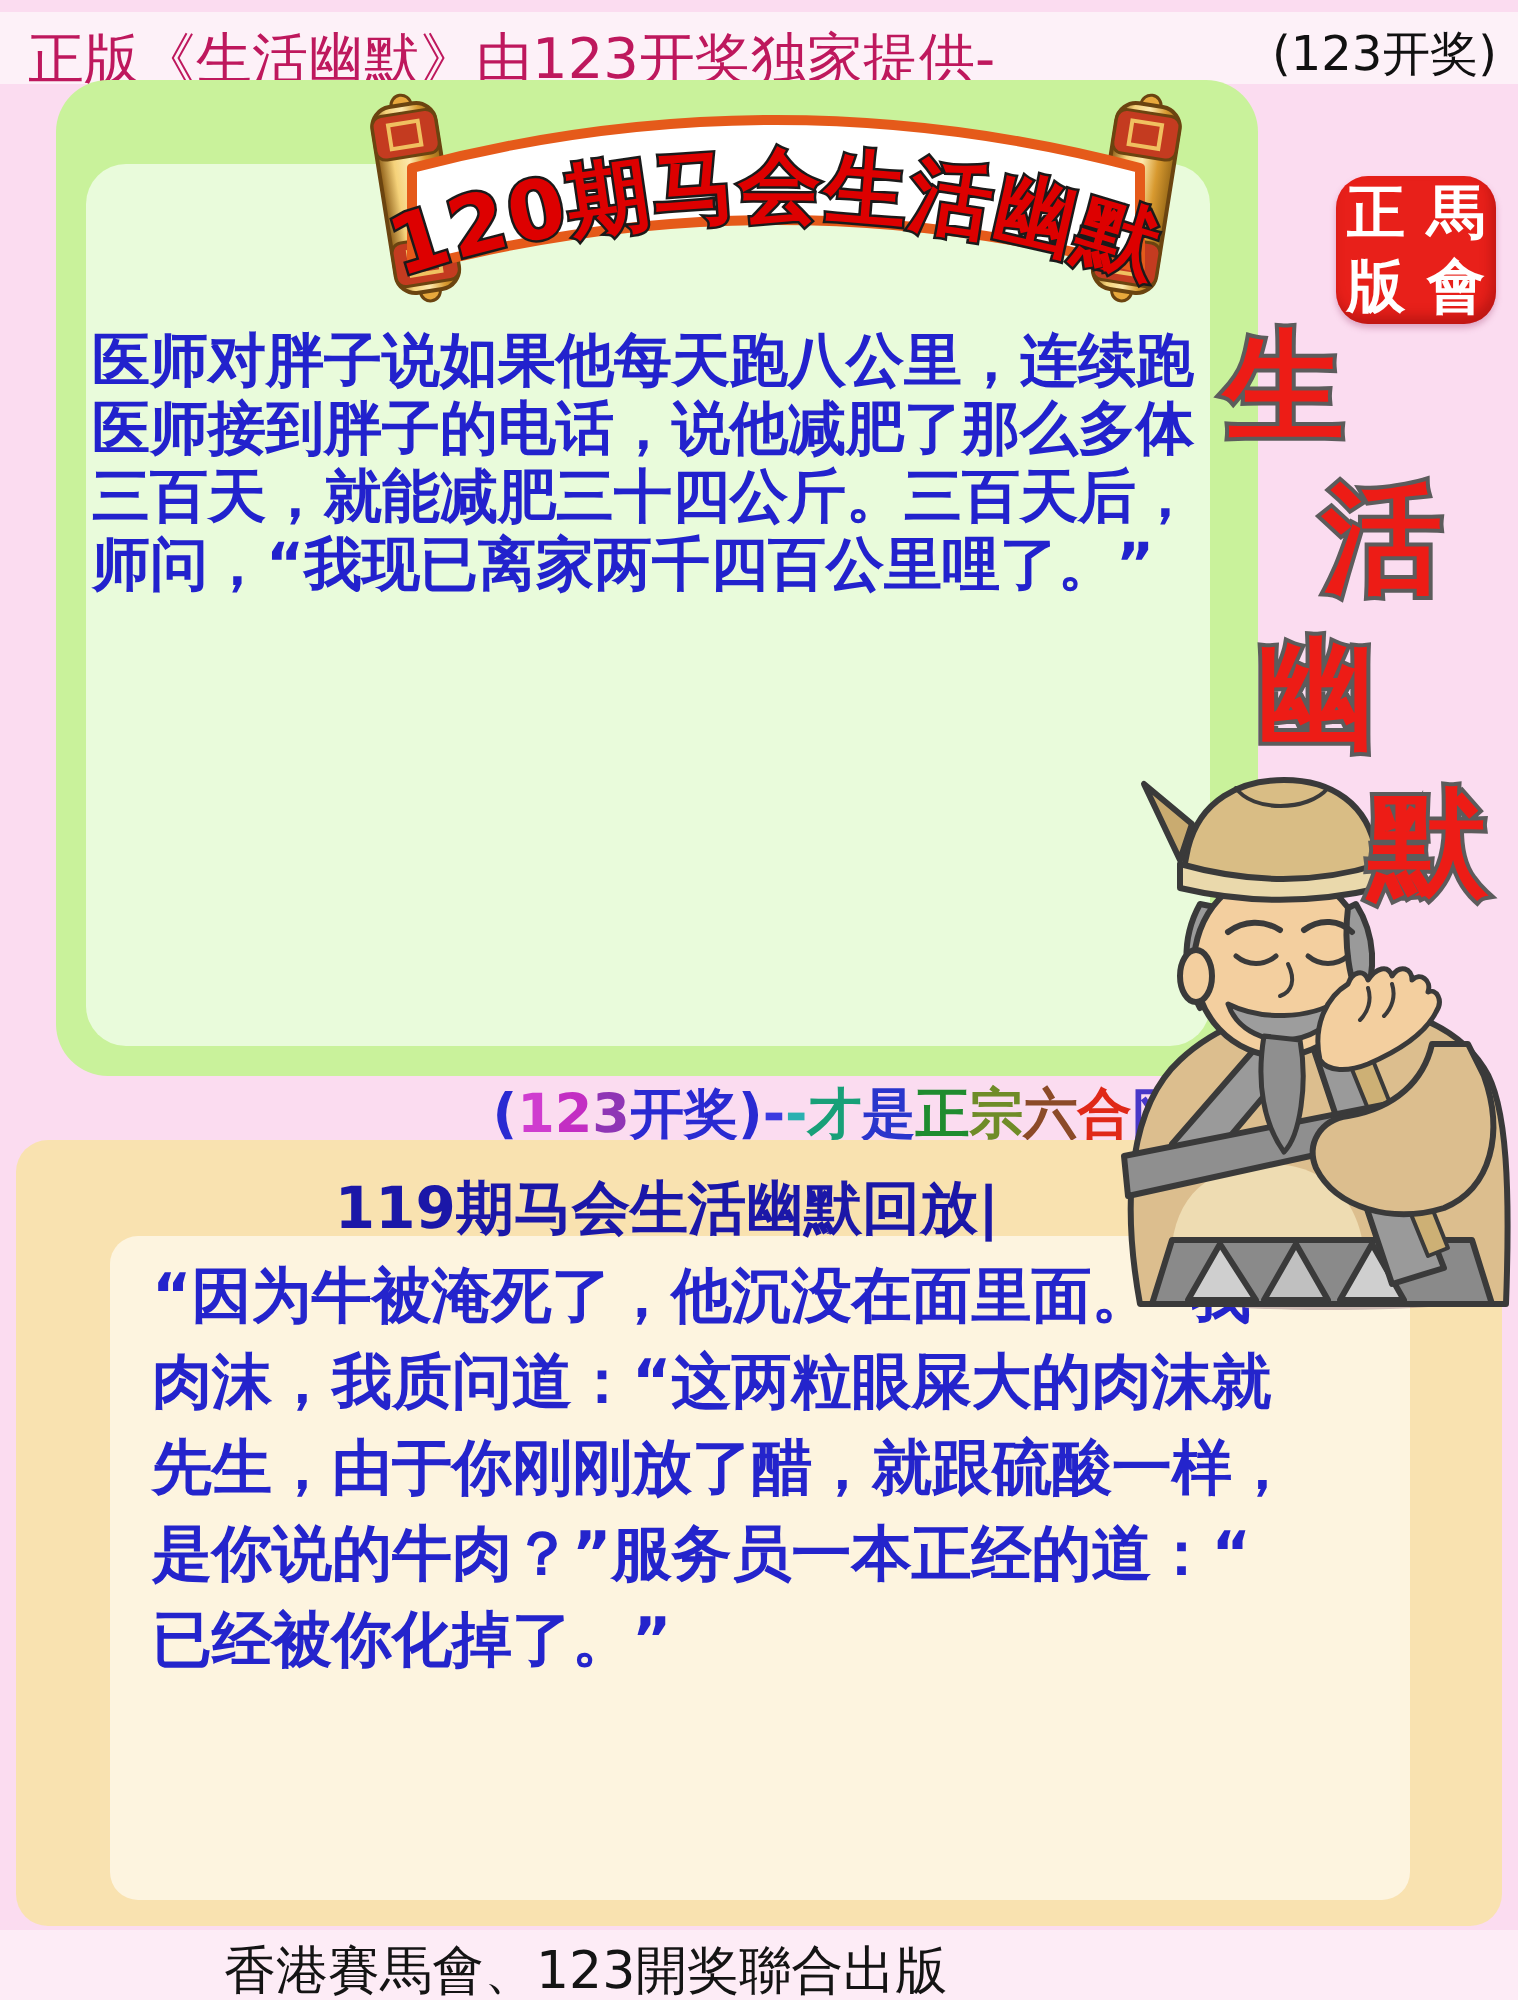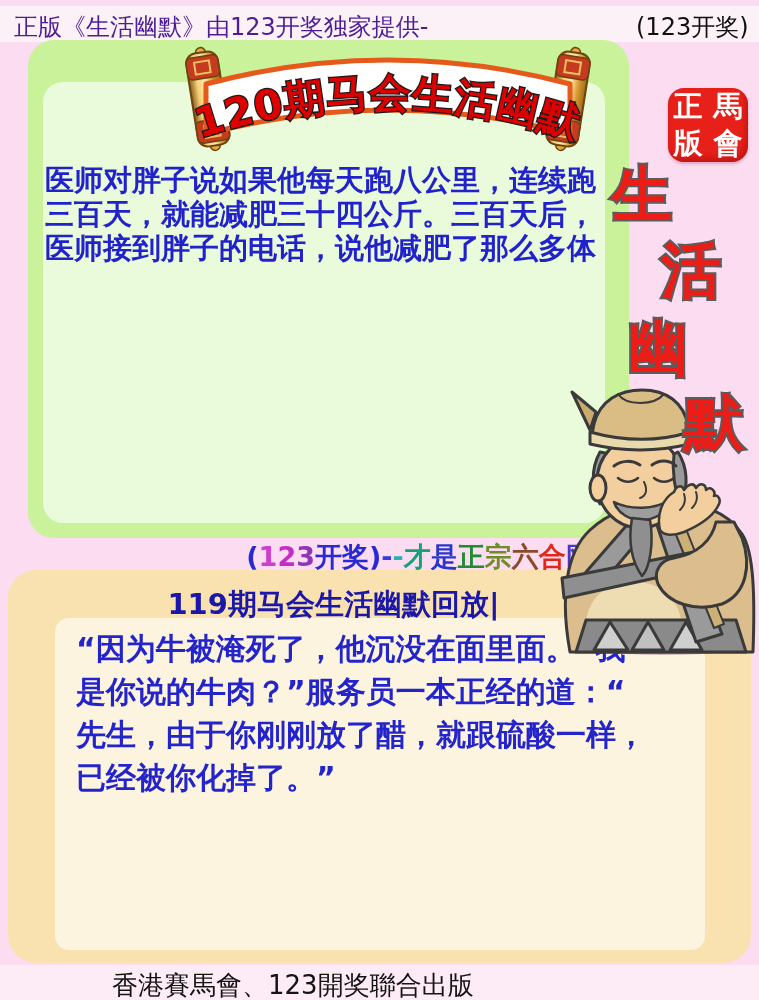--- a/index.html
+++ b/index.html
@@ -3,30 +3,30 @@
 <meta charset="utf-8">
 <style>
   html,body{margin:0;padding:0;}
   .page{
     position:relative; width:759px; height:1000px; overflow:hidden;
     background:#fbdcf0;
     font-family:"DejaVu Sans","Liberation Sans",sans-serif;
   }
   
   .topbar{position:absolute;left:0;top:6px;width:759px;height:36px;background:#fdf1f8;}
-  .topbar-left{position:absolute;left:14px;top:5px;font-size:24px;color:#4c1d95;white-space:nowrap;}
+  .topbar-left{position:absolute;left:14px;top:5px;font-size:28px;color:#be185d;white-space:nowrap;}
   .topbar-right{position:absolute;left:636px;top:5px;font-size:24px;color:#111;white-space:nowrap;text-align:right;}
 
   
   .green-box{position:absolute;left:28px;top:40px;width:601px;height:498px;background:#c9f29b;border-radius:26px;}
   .green-inner{position:absolute;left:15px;top:42px;width:562px;height:441px;background:#e9fbdb;border-radius:20px;}
 
   .banner{position:absolute;left:178px;top:44px;width:420px;height:110px;z-index:2;}
 
-  .main-joke{position:absolute;left:28px;top:163px;width:585px;z-index:1;text-align:center;}
+  .main-joke{position:absolute;left:46px;top:163px;width:585px;z-index:1;}
   .joke-line{font-size:29px;line-height:34px;font-weight:bold;color:#2222cd;white-space:nowrap;}
 
   
   .badge{
     position:absolute;left:668px;top:88px;width:80px;height:74px;background:#e8201a;border-radius:16px;
     display:grid;grid-template-columns:1fr 1fr;place-items:center;z-index:3;
     box-shadow:inset -2px -4px 6px rgba(140,10,10,.45), 0 2px 3px rgba(160,60,110,.35);
   }
   .badge span{color:#fff;font-size:29px;font-weight:bold;line-height:33px;}
 
@@ -40,21 +40,21 @@
   .vt-2{left:628px;top:318px;}
   .vt-3{left:684px;top:392px;}
 
   
   .promo{position:absolute;left:0;top:539px;width:759px;text-align:center;padding-left:80px;box-sizing:border-box;font-size:27px;font-weight:bold;white-space:nowrap;z-index:1;}
 
   
   .mascot{position:absolute;left:556px;top:382px;width:204px;height:274px;z-index:2;}
 
   
-  .replay-box{position:absolute;left:8px;top:570px;width:743px;height:393px;background:#f9e2b0;border-radius:28px;z-index:1;}
+  .replay-box{position:absolute;left:8px;top:570px;width:743px;height:393px;background:#f9e2b0;border-radius:16px;z-index:1;}
   .replay-title{position:absolute;left:0;top:15px;width:100%;text-align:center;transform:translateX(-46px);font-size:29px;font-weight:bold;color:#1b17a8;}
   .replay-inner{position:absolute;left:47px;top:48px;width:650px;height:332px;background:#fdf4df;border-radius:14px;}
   .replay-text{position:absolute;left:76px;top:627px;z-index:1;}
   .replay-line{font-size:30px;line-height:43px;font-weight:bold;color:#2424cc;white-space:nowrap;}
 
   
   .footbar{position:absolute;left:0;top:965px;width:759px;height:35px;background:#fdecf6;}
   .footbar span{position:absolute;left:112px;top:3px;font-size:26px;color:#141414;white-space:nowrap;}
 </style>
 </head>
@@ -106,22 +106,23 @@
       <path d="M28 40 Q 210 -8 392 40 L 392 90 Q 210 42 28 90 Z" fill="#ffffff" stroke="#e55a1a" stroke-width="5" stroke-linejoin="round"></path>
       <path id="bannerArc" d="M 36 90 Q 210 36 384 90" fill="none"></path>
       <text font-size="41" font-weight="bold" fill="#dd0000" stroke="#1a1a1a" stroke-width="2.5" paint-order="stroke" letter-spacing="1">
         <textPath href="#bannerArc" startOffset="50%" text-anchor="middle">120期马会生活幽默</textPath>
       </text>
     </svg>
   </div>
 
   <div class="main-joke">
       <div class="joke-line">医师对胖子说如果他每天跑八公里，连续跑</div>
+      <div class="joke-line">医师接到胖子的电话，说他减肥了那么多体</div>
       <div class="joke-line">三百天，就能减肥三十四公斤。三百天后，</div>
-      <div class="joke-line">医师接到胖子的电话，说他减肥了那么多体</div>
+      <div class="joke-line">师问，“我现已离家两千四百公里哩了。”</div>
     </div>
 
   <div class="badge">
     <span>正</span>
     <span>馬</span>
     <span>版</span>
     <span>會</span>
   </div>
 
   <span class="vchar vt-0">生</span>
@@ -175,22 +176,23 @@
       </g>
     </svg>
   </div>
 
   <div class="replay-box">
     <div class="replay-inner"></div>
     <div class="replay-title">119期马会生活幽默回放|</div>
   </div>
   <div class="replay-text">
       <div class="replay-line">“因为牛被淹死了，他沉没在面里面。”我</div>
+      <div class="replay-line">肉沫，我质问道：“这两粒眼屎大的肉沫就</div>
+      <div class="replay-line">先生，由于你刚刚放了醋，就跟硫酸一样，</div>
       <div class="replay-line">是你说的牛肉？”服务员一本正经的道：“</div>
-      <div class="replay-line">先生，由于你刚刚放了醋，就跟硫酸一样，</div>
       <div class="replay-line">已经被你化掉了。”</div>
     </div>
 
   <div class="footbar">
     <span>香港賽馬會、123開奖聯合出版</span>
   </div>
 
 </div>
 
 </body></html>

